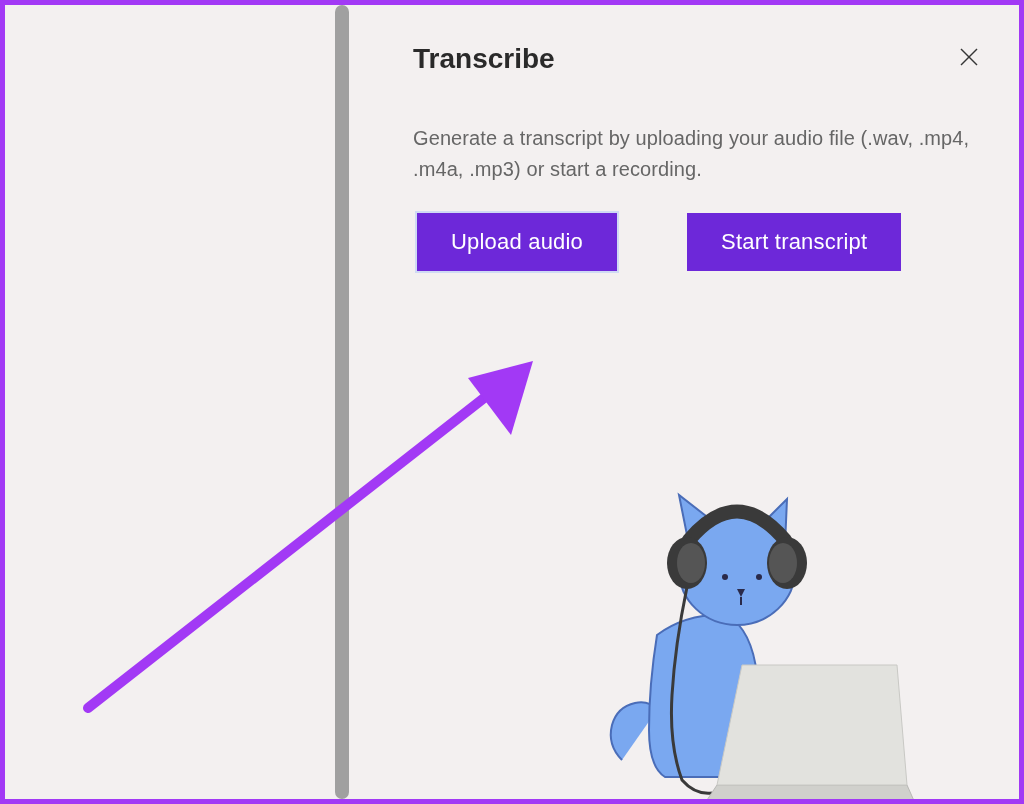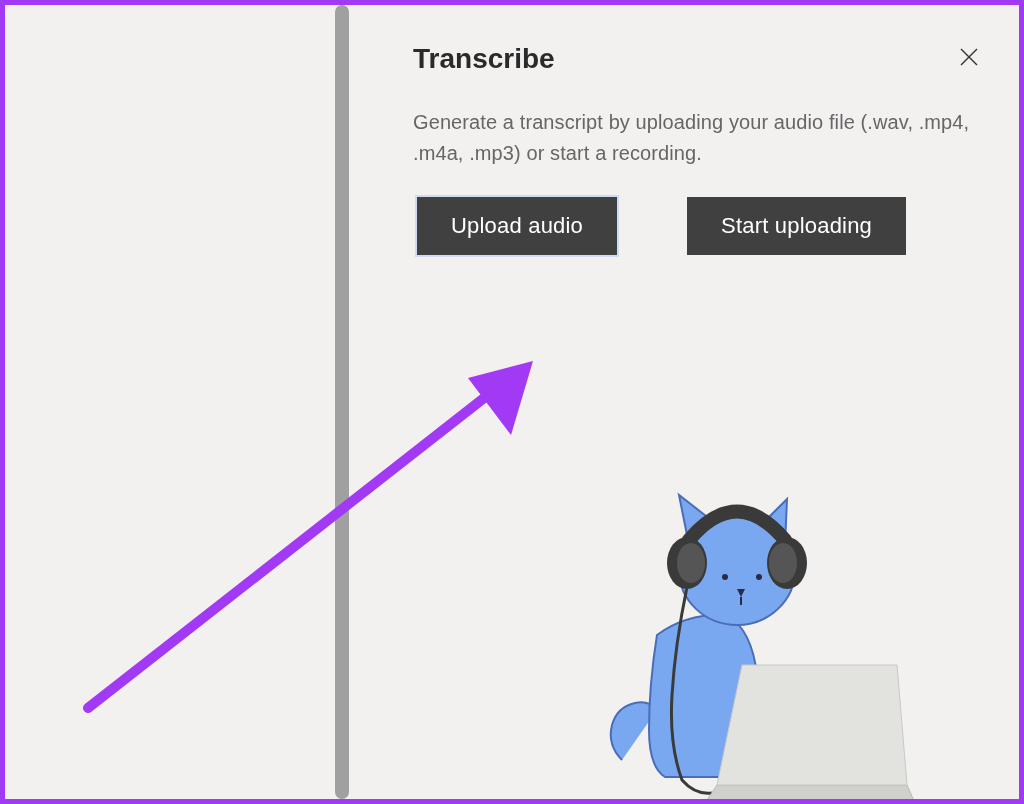--- a/index.html
+++ b/index.html
@@ -39,21 +39,21 @@
       top: 0;
       right: 0;
       height: 100%;
       background: #f3f0f0;
       padding: 38px 40px 0 50px;
     }
     .header-row {
       display: flex;
       justify-content: space-between;
       align-items: flex-start;
-      margin-bottom: 32px;
+      margin-bottom: 48px;
     }
     .panel-title {
       font-size: 28px;
       font-weight: 600;
       color: #2a2a2a;
     }
     .close-icon {
       font-size: 22px;
       color: #363636;
       cursor: pointer;
@@ -73,21 +73,21 @@
       color: #666666;
       margin-bottom: 80px;
       letter-spacing: 0.1px;
     }
     .button-row {
       display: flex;
       gap: 70px;
       margin-left: 4px;
     }
     .action-button {
-      background: #404040;
+      background: #6d28d9;
       color: #ffffff;
       border: none;
       padding: 16px 34px;
       font-size: 22px;
       cursor: pointer;
       font-family: inherit;
       letter-spacing: 0.2px;
     }
     .action-button.upload {
       box-shadow: 0 0 0 2px rgba(100,150,255,0.25);
@@ -120,21 +120,21 @@
         <line x1="18" y1="2" x2="2" y2="18" stroke="#363636" stroke-width="1.5"></line>
       </svg>
     </div>
   </div>
 
   <div class="description">Generate a transcript by uploading your audio file (.wav, .mp4, .m4a, .mp3) or start a recording.</div>
 
 
   <div class="button-row">
     <button class="action-button upload">Upload audio</button>
-    <button class="action-button">Start uploading</button>
+    <button class="action-button">Start transcript</button>
   </div>
 </div>
 
 <svg class="illustration" width="330" height="330" viewBox="0 0 330 330">
 
   <path d="M 35 275 Q 20 260 25 240 Q 30 222 48 218 Q 62 215 70 225" fill="#7aa8f0" stroke="#4a6db8" stroke-width="2"></path>
 
   <path d="M 70 150 Q 62 200 62 245 Q 62 282 78 292 L 170 292 L 170 190 Q 165 145 140 130 Q 100 128 70 150 Z" fill="#7aa8f0" stroke="#4a6db8" stroke-width="2"></path>
 
   <path d="M 100 50 L 92 10 L 128 38 Z" fill="#7aa8f0" stroke="#4a6db8" stroke-width="2"></path>

